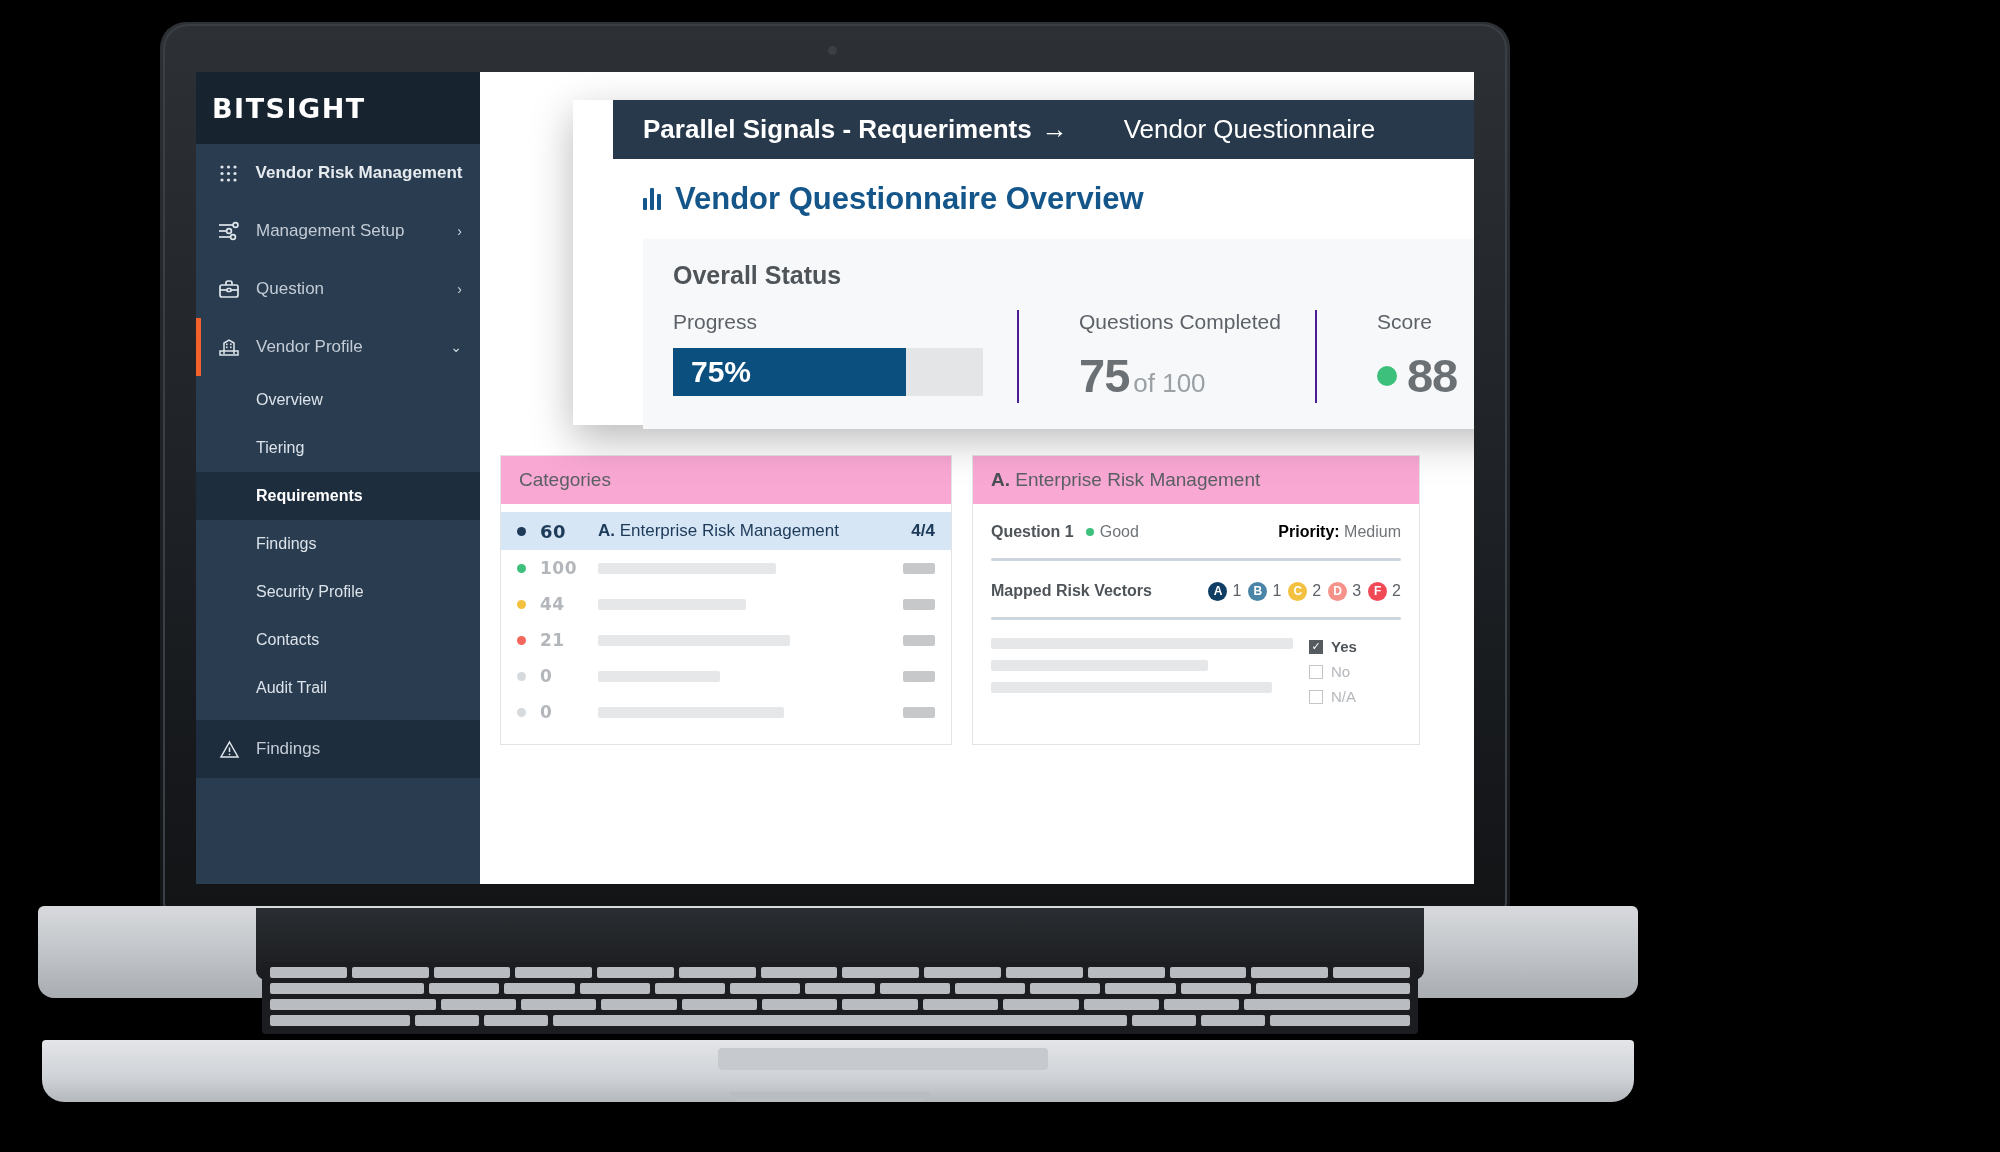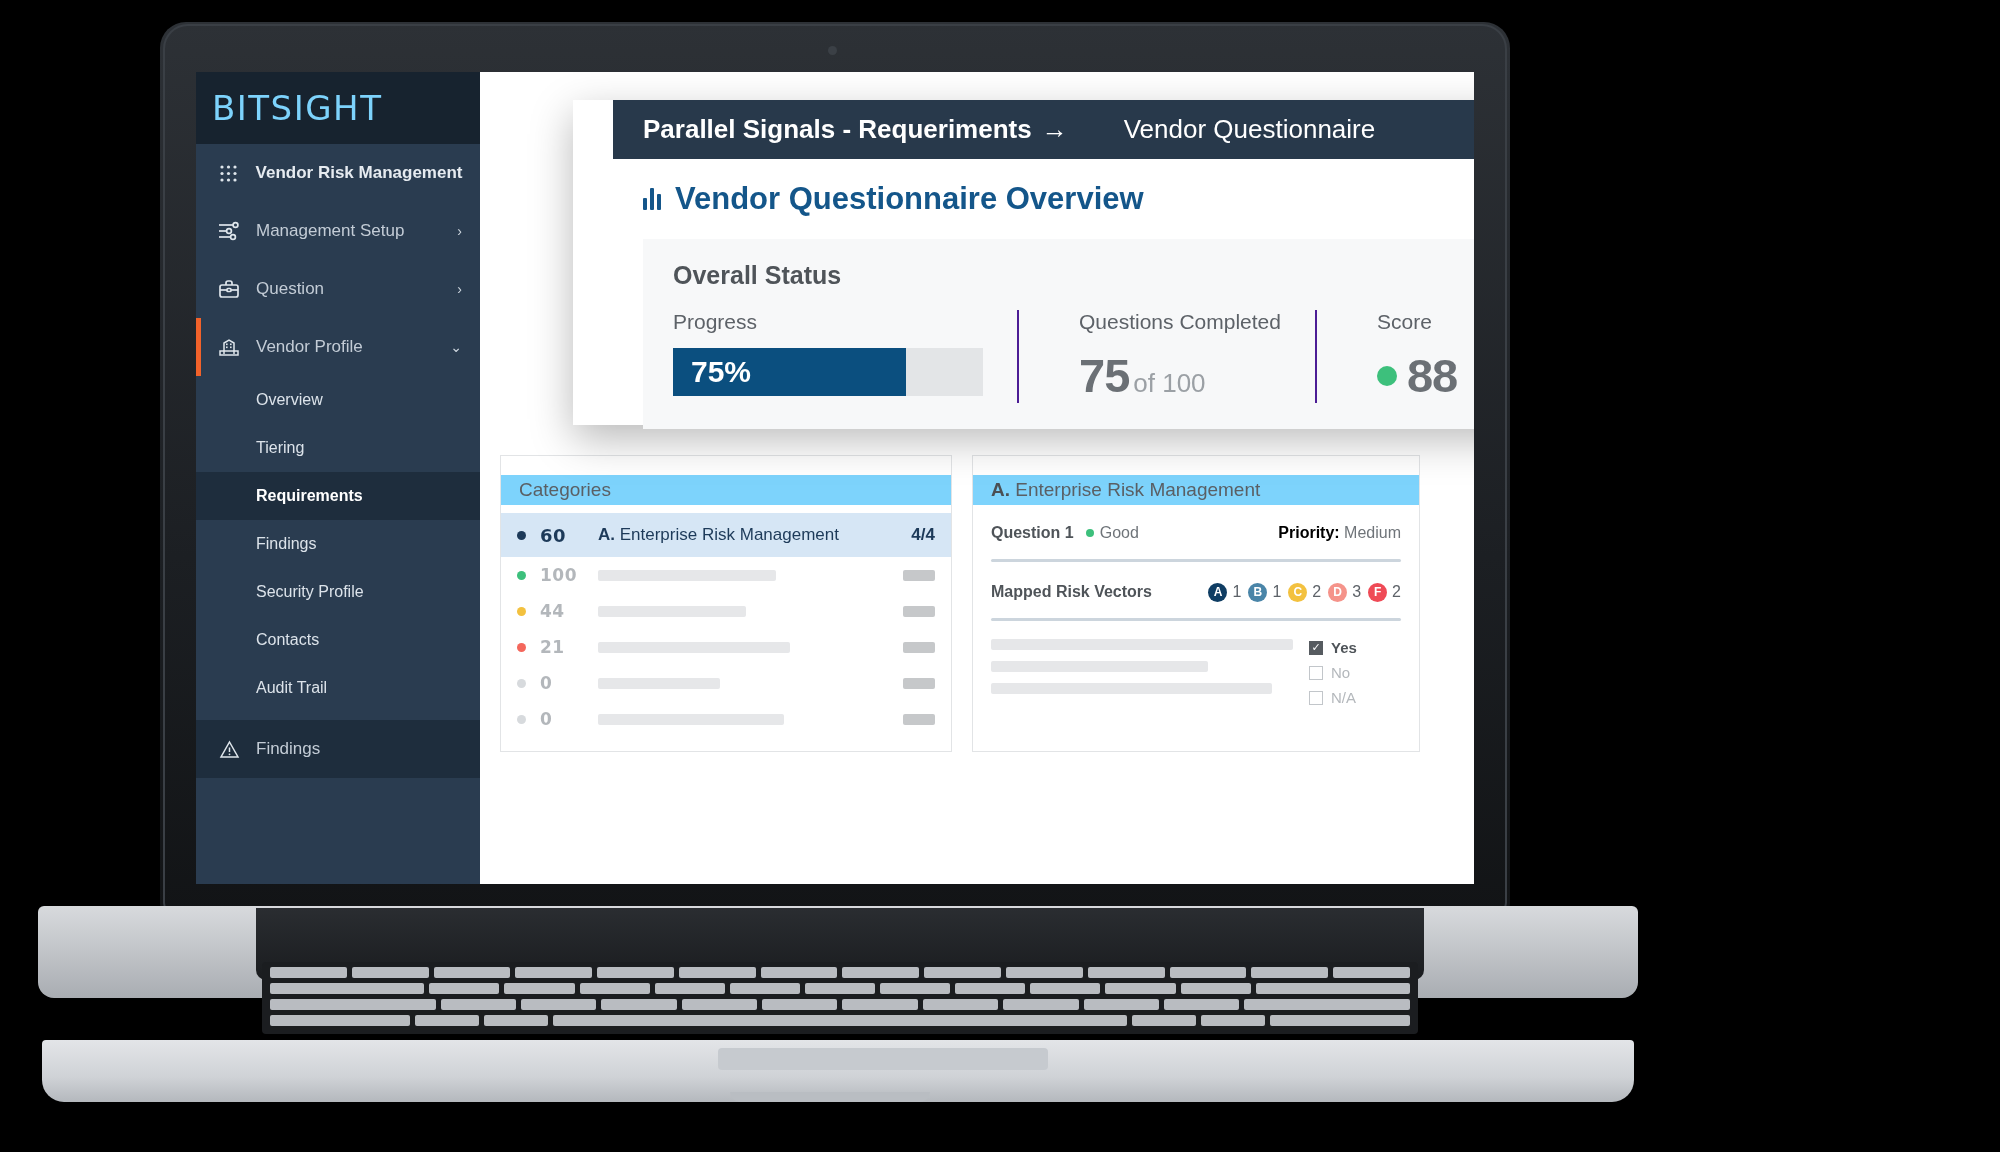--- a/index.html
+++ b/index.html
@@ -88,21 +88,21 @@
     background: #2a3c50;
     display: flex; flex-direction: column;
     flex: none;
   }
   .brandbar {
     height: 72px; background: #17232f;
     display: flex; align-items: center; padding-left: 16px;
   }
   .brand-logo {
     font-family: "DejaVu Sans", sans-serif;
-    font-weight: 400; font-size: 34px; color: #7dd3fc;
+    font-weight: 700; font-size: 27px; color: #ffffff;
     letter-spacing: 1.5px;
   }
   .nav-item {
     display: flex; align-items: center;
     height: 58px; padding: 0 18px 0 18px;
     color: #c3ccd6; font-size: 17px;
     position: relative;
     justify-content: center;
   }
   .nav-item.primary { color: #e6ebf0; font-weight: bold; font-size: 17px; }
@@ -191,31 +191,31 @@
   .panels {
     position: absolute; left: 20px; top: 383px;
     width: 960px; display: flex; gap: 20px;
   }
   .panel {
     background: #ffffff; border: 1px solid #e2e4e6;
   }
   .panel.categories { width: 452px; }
   .panel.detail { width: 448px; }
   .panel-head {
-    background: #7dd3fc; padding: 4px 18px;
-    font-size: 19px; color: #5a5f64; margin-top: 19px;
+    background: #f9a8d4; padding: 13px 18px;
+    font-size: 19px; color: #5a5f64;
   }
   .panel-head .ph-bold { font-weight: bold; color: #4a4f54; }
   .panel-body { padding: 8px 0 14px 0; }
 
   .cat-row {
     display: flex; align-items: center;
     height: 36px; padding: 0 16px;
   }
-  .cat-row.highlight { background: #d6e6f5; height: 44px; }
+  .cat-row.highlight { background: #d6e6f5; height: 38px; }
   .cat-dot { width: 9px; height: 9px; border-radius: 50%; flex: none; margin-right: 14px; }
   .cat-score {
     width: 58px; font-family: "DejaVu Sans", sans-serif;
     font-weight: bold; font-size: 17px; color: #b3b7bb; letter-spacing: .5px;
   }
   .cat-row.highlight .cat-score { color: #1d3a59; font-size: 18px; }
   .cat-name { flex: 1; font-size: 17px; color: #1d3a59; }
   .cat-name b { font-weight: bold; }
   .cat-count { font-size: 17px; color: #1d3a59; font-weight: bold; }
   .ph-bar { height: 11px; background: #e6e7e9; border-radius: 2px; }

